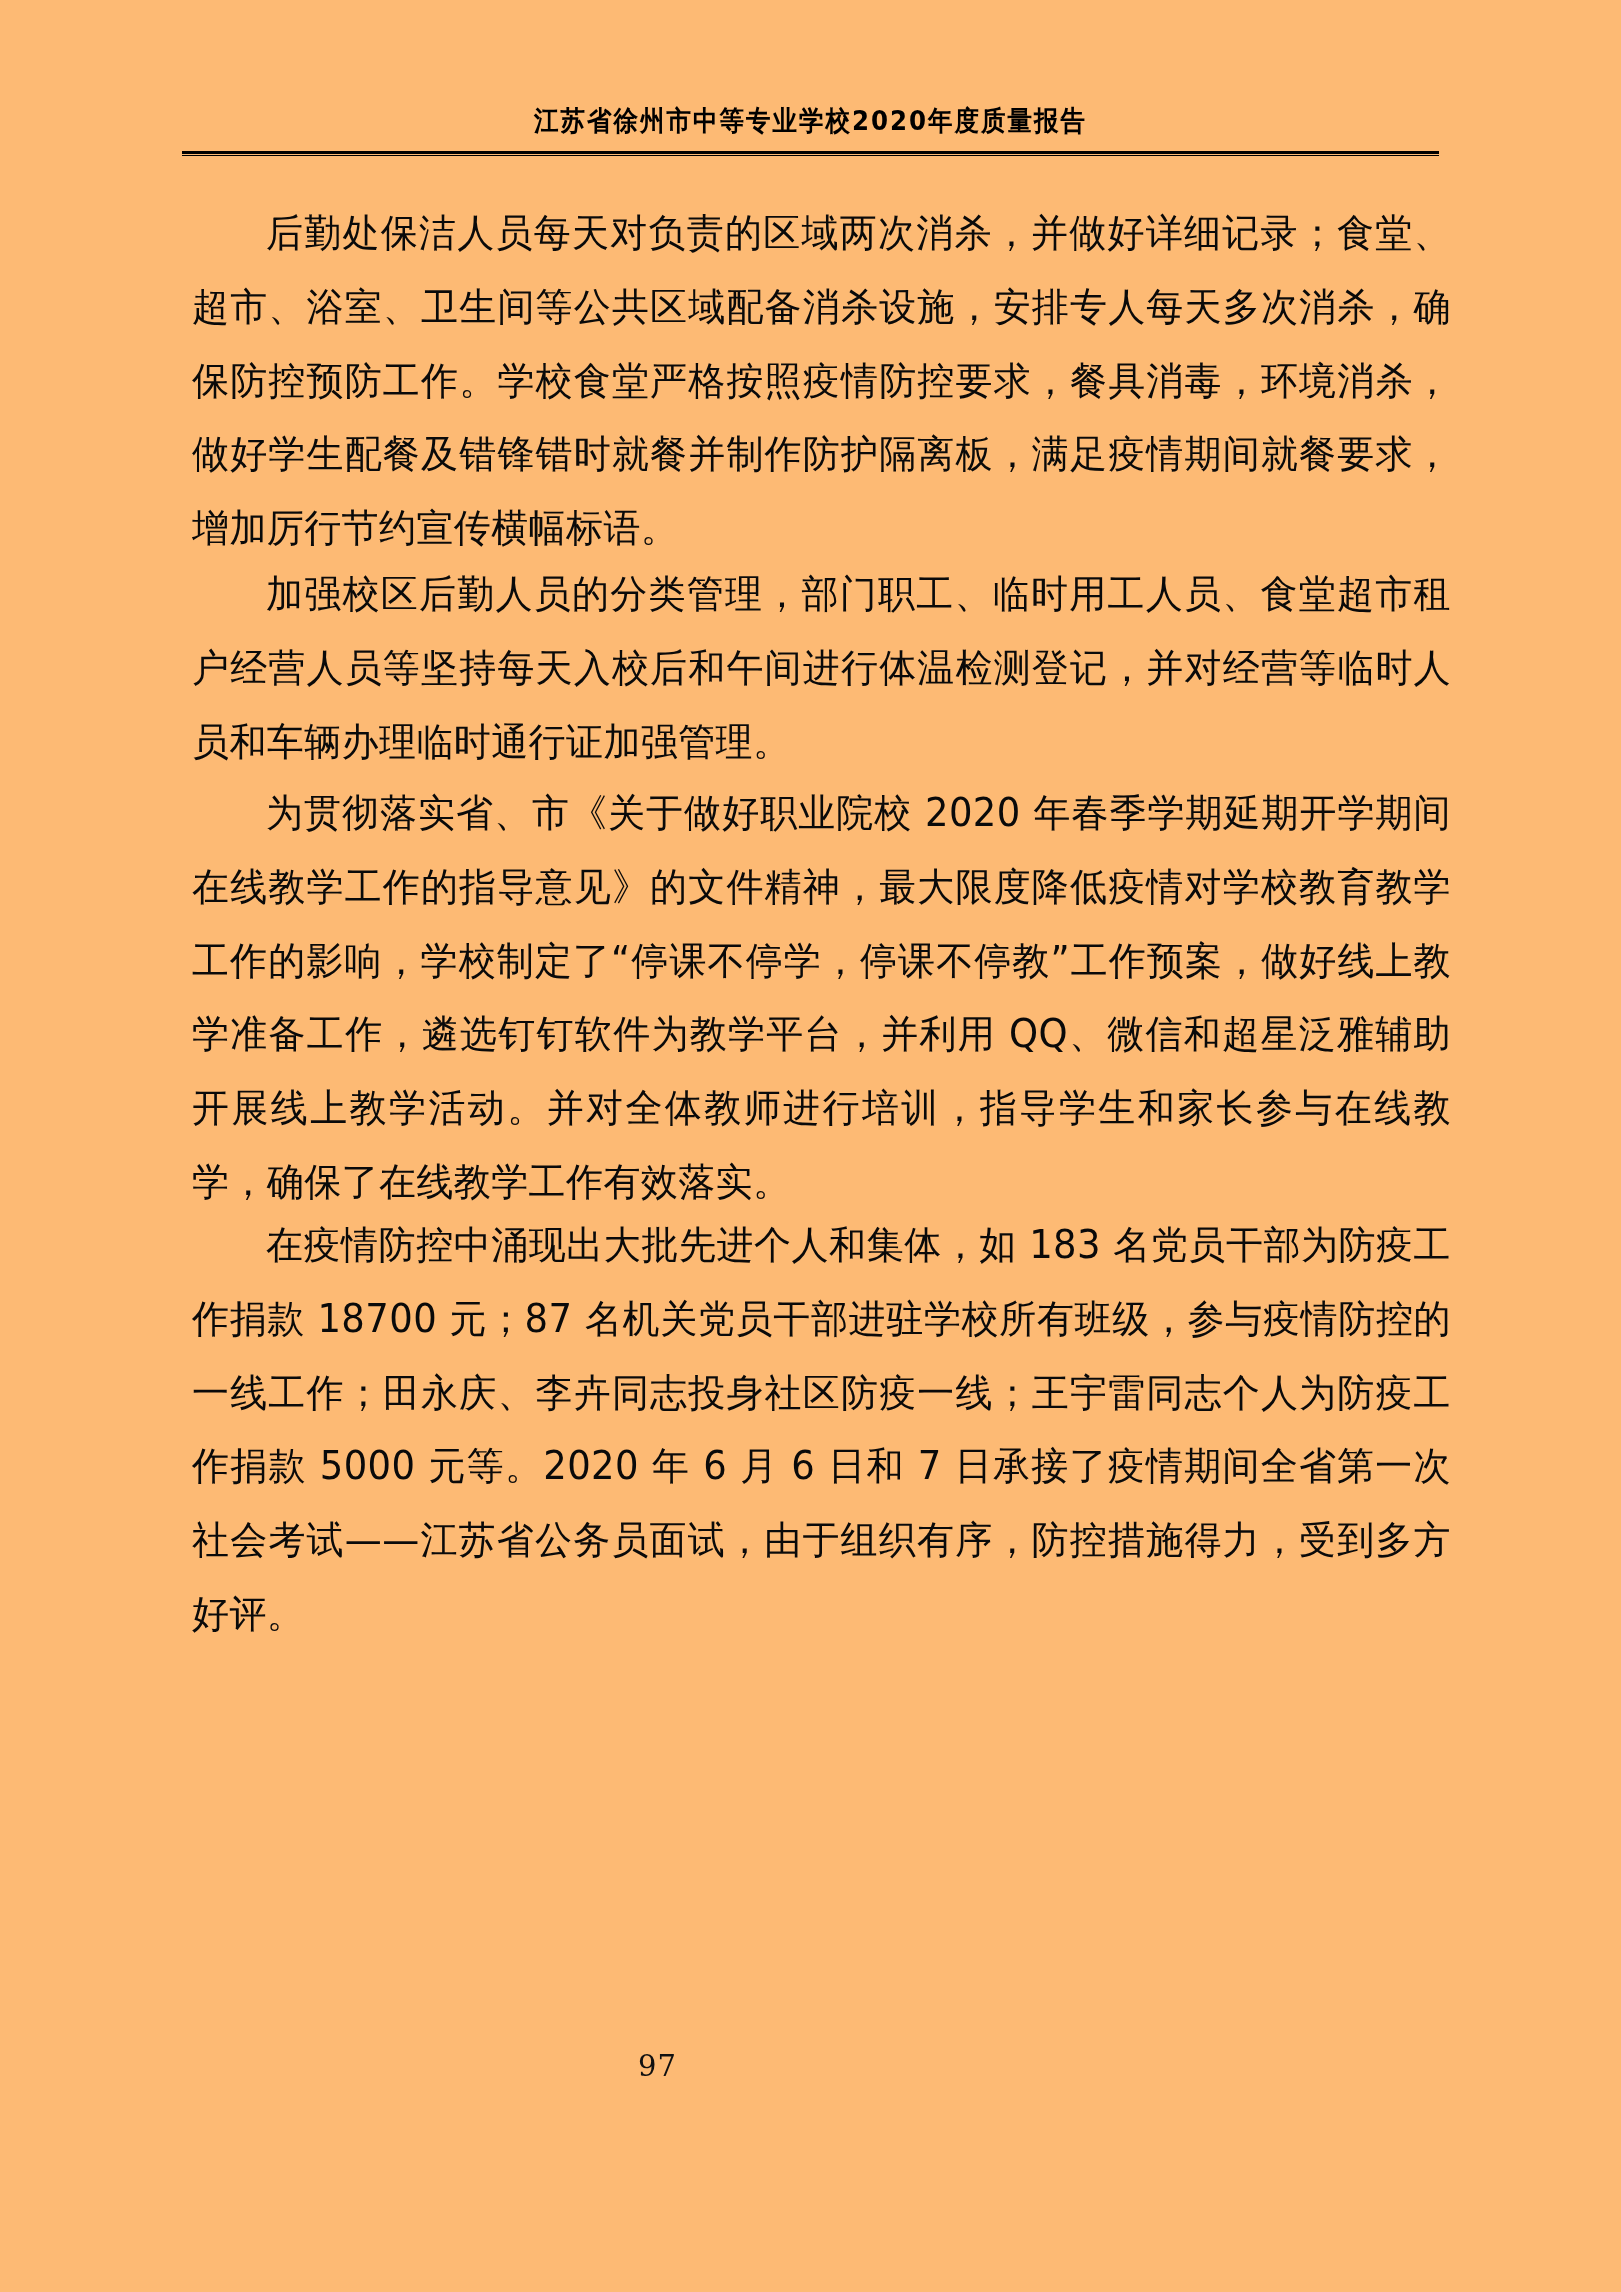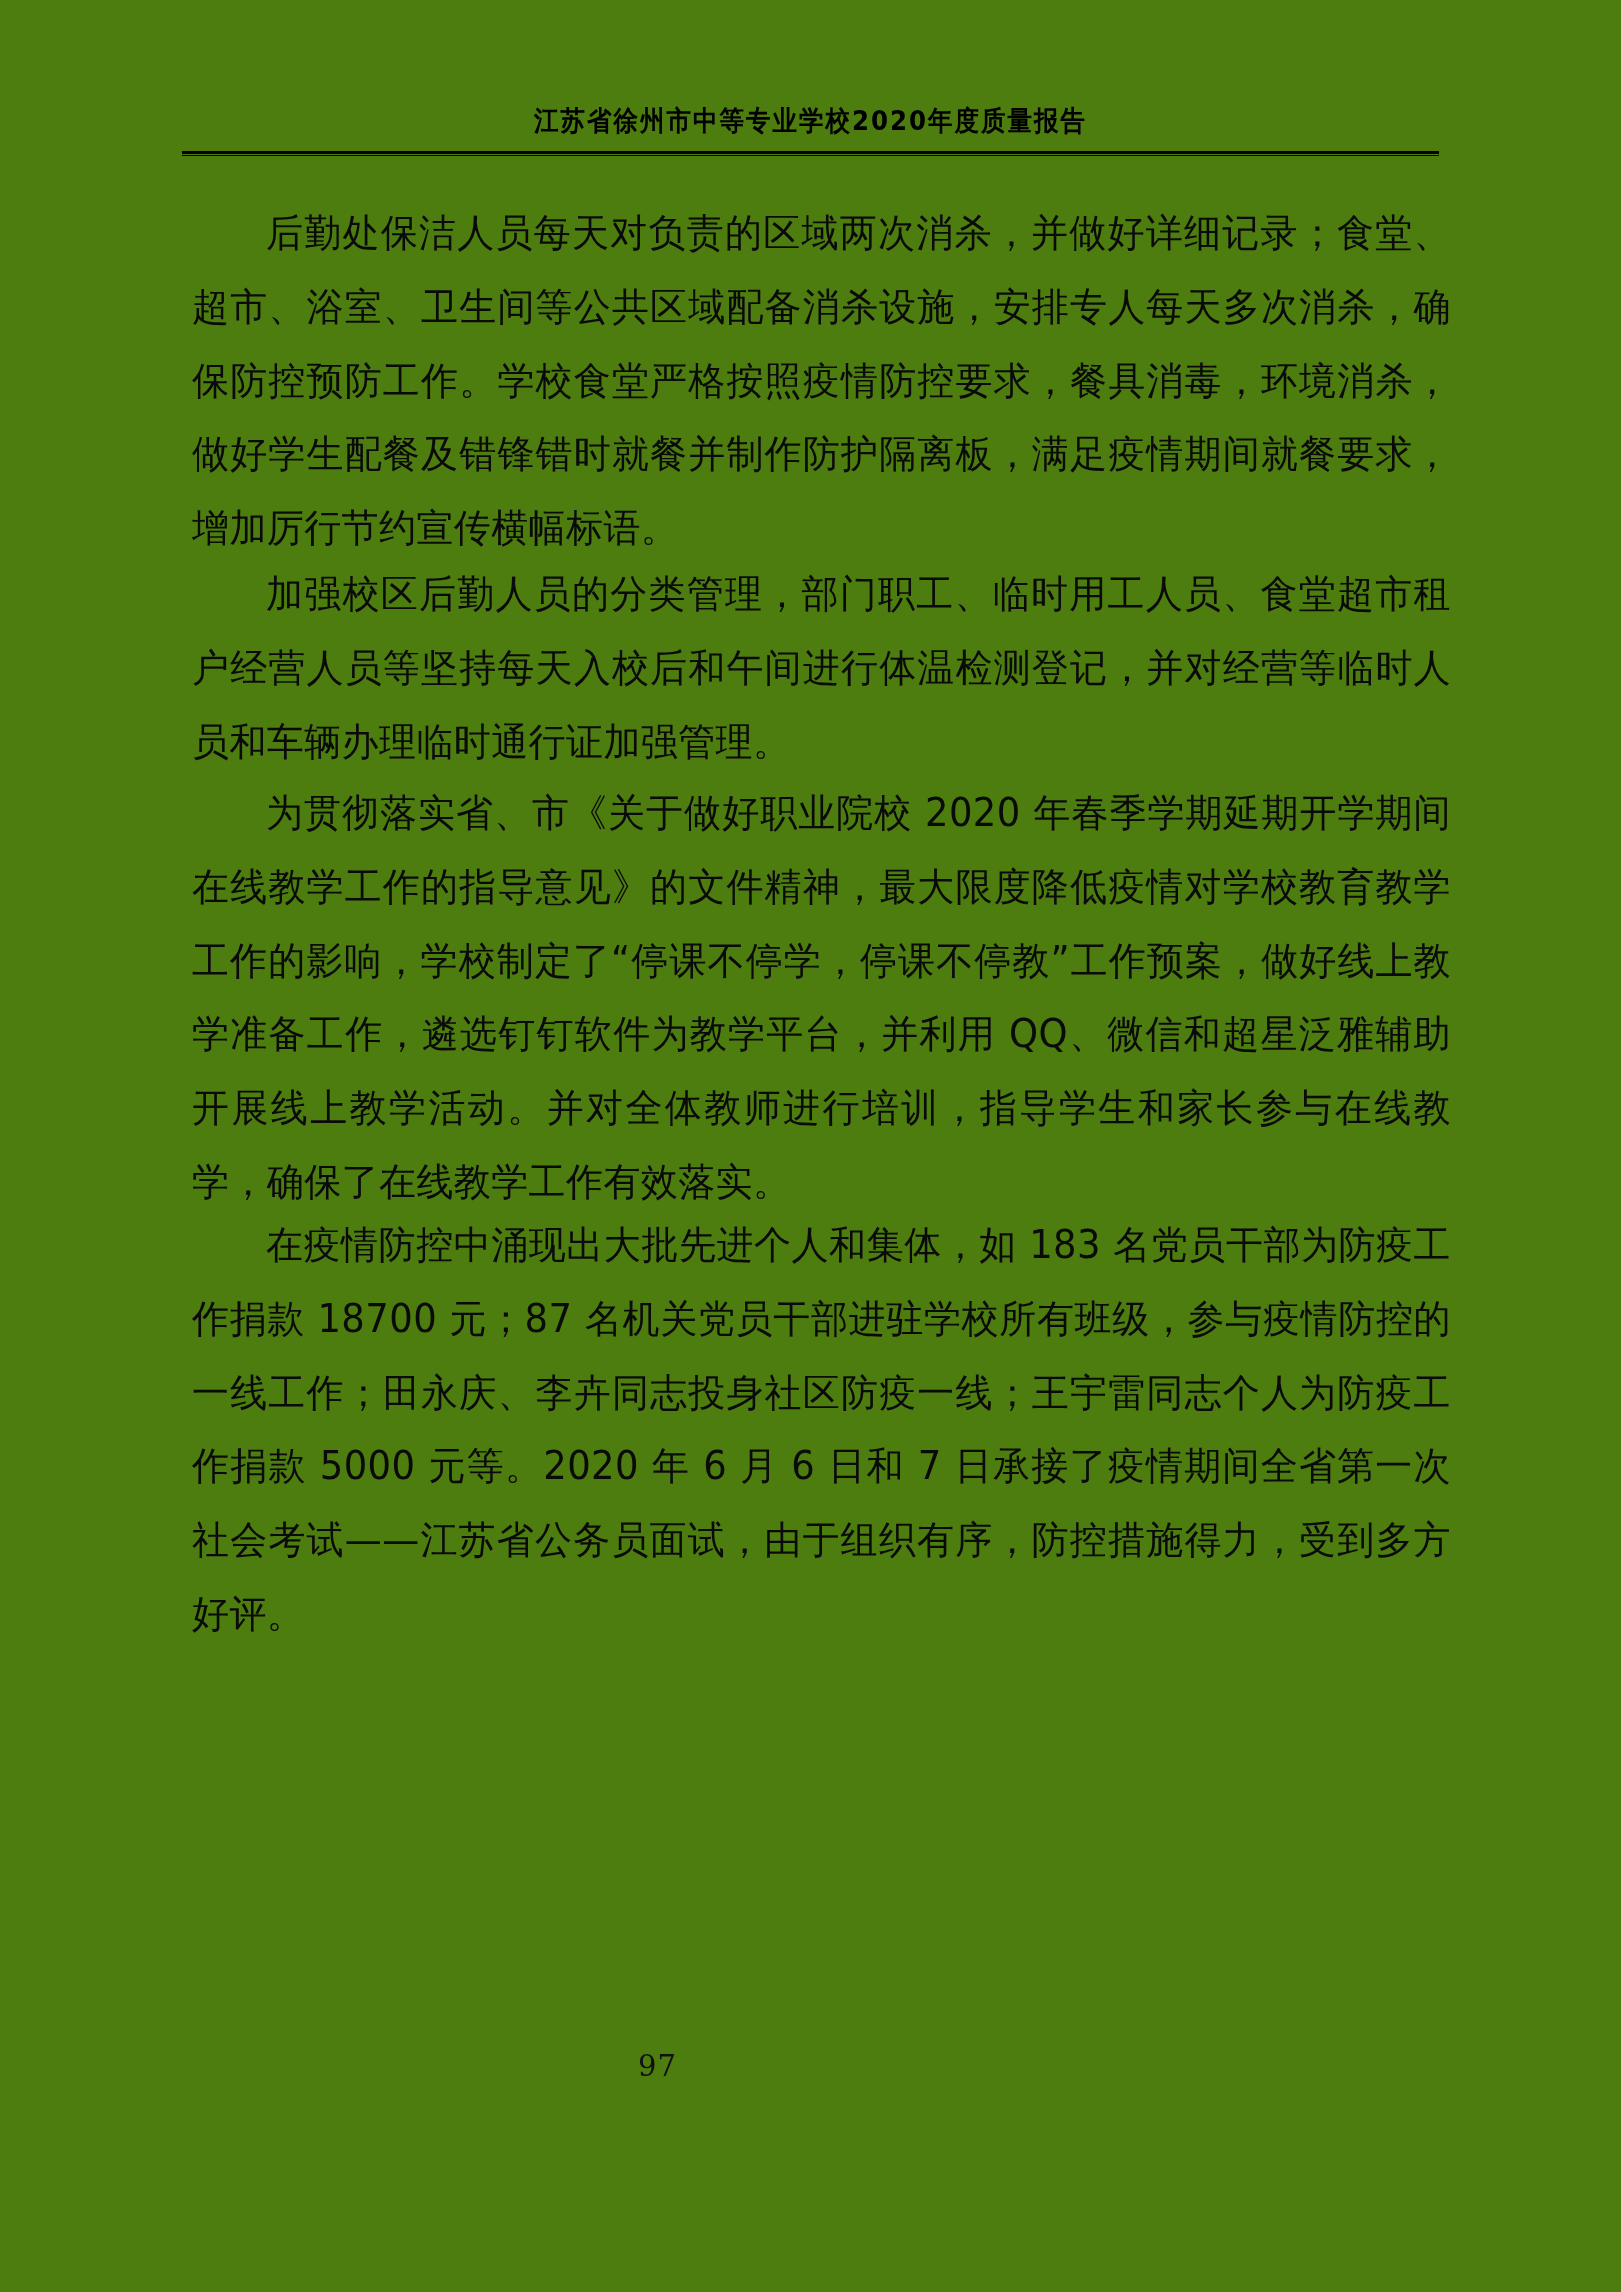--- a/index.html
+++ b/index.html
@@ -6,21 +6,21 @@
   html, body {
     margin: 0;
     padding: 0;
     background: #ffffff;
   }
 
   .page {
     position: relative;
     width: 1621px;
     height: 2293px;
-    background: #4d7c0f;
+    background: #fdba74;
     box-sizing: border-box;
     overflow: hidden;
     font-family: "DejaVu Sans", sans-serif;
   }
 
   
   .page-header {
     position: absolute;
     left: 182px;
     top: 102px;

